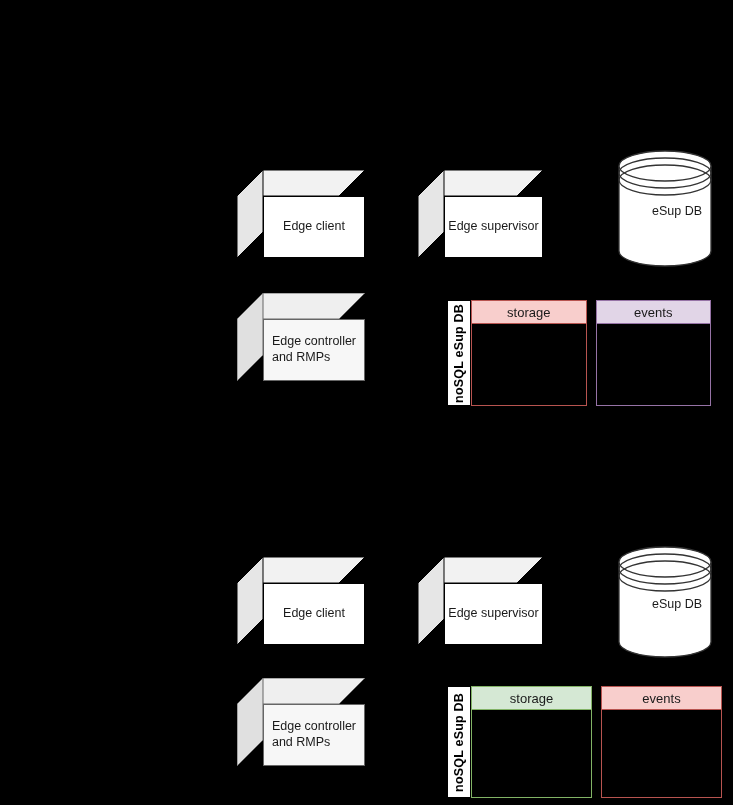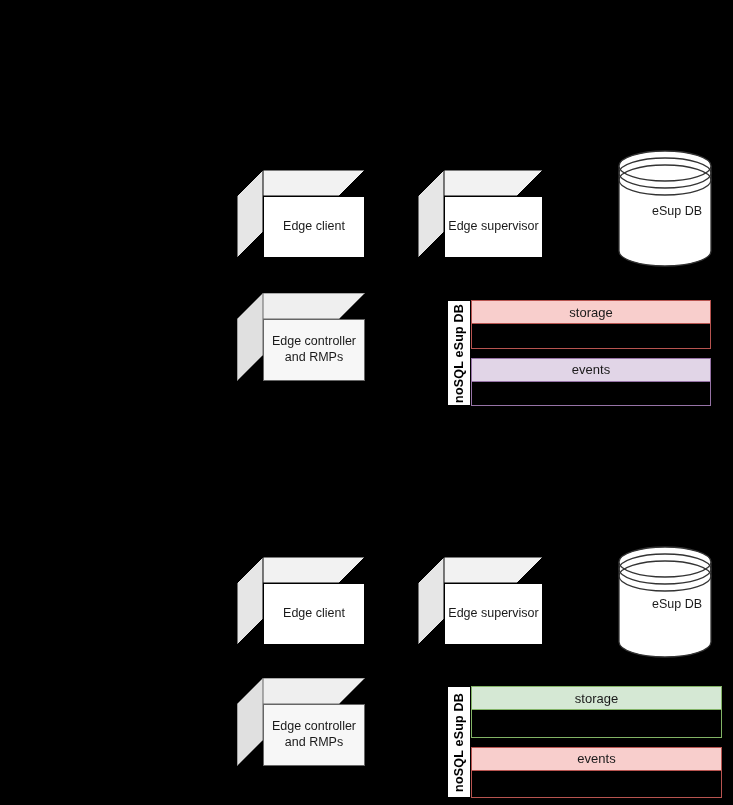--- a/index.html
+++ b/index.html
@@ -14,21 +14,20 @@
   }
   .canvas { position: absolute; inset: 0; }
 
   
   .cube { position: absolute; }
   .cube .cube-svg { position: absolute; left: 0; top: 0; }
   .cube .cube-label {
     position: absolute;
     left: 26px; right: 0; top: 26px; bottom: 0;
     display: flex; align-items: center; justify-content: center;
-    text-align: center;
     color: #1a1a1a;
     font-size: 12.5px;
     line-height: 1.25;
     pointer-events: none;
   }
 
   
   .cylinder { position: absolute; }
   .cylinder .cyl-svg { position: absolute; left: 0; top: 0; }
   .cylinder .cyl-label {
@@ -63,21 +62,21 @@
     transform: rotate(180deg);
     font-size: 12.5px;
     font-weight: bold;
     color: #000000;
     letter-spacing: 0.2px;
     white-space: nowrap;
   }
   .db-table .cols {
     flex: 1;
     display: flex;
-    flex-direction: column;
+    flex-direction: row;
     gap: 9px;
   }
   .db-table .col {
     flex: 1;
     display: flex;
     flex-direction: column;
     box-sizing: border-box;
   }
   .db-table .col-head {
     height: 24px;

